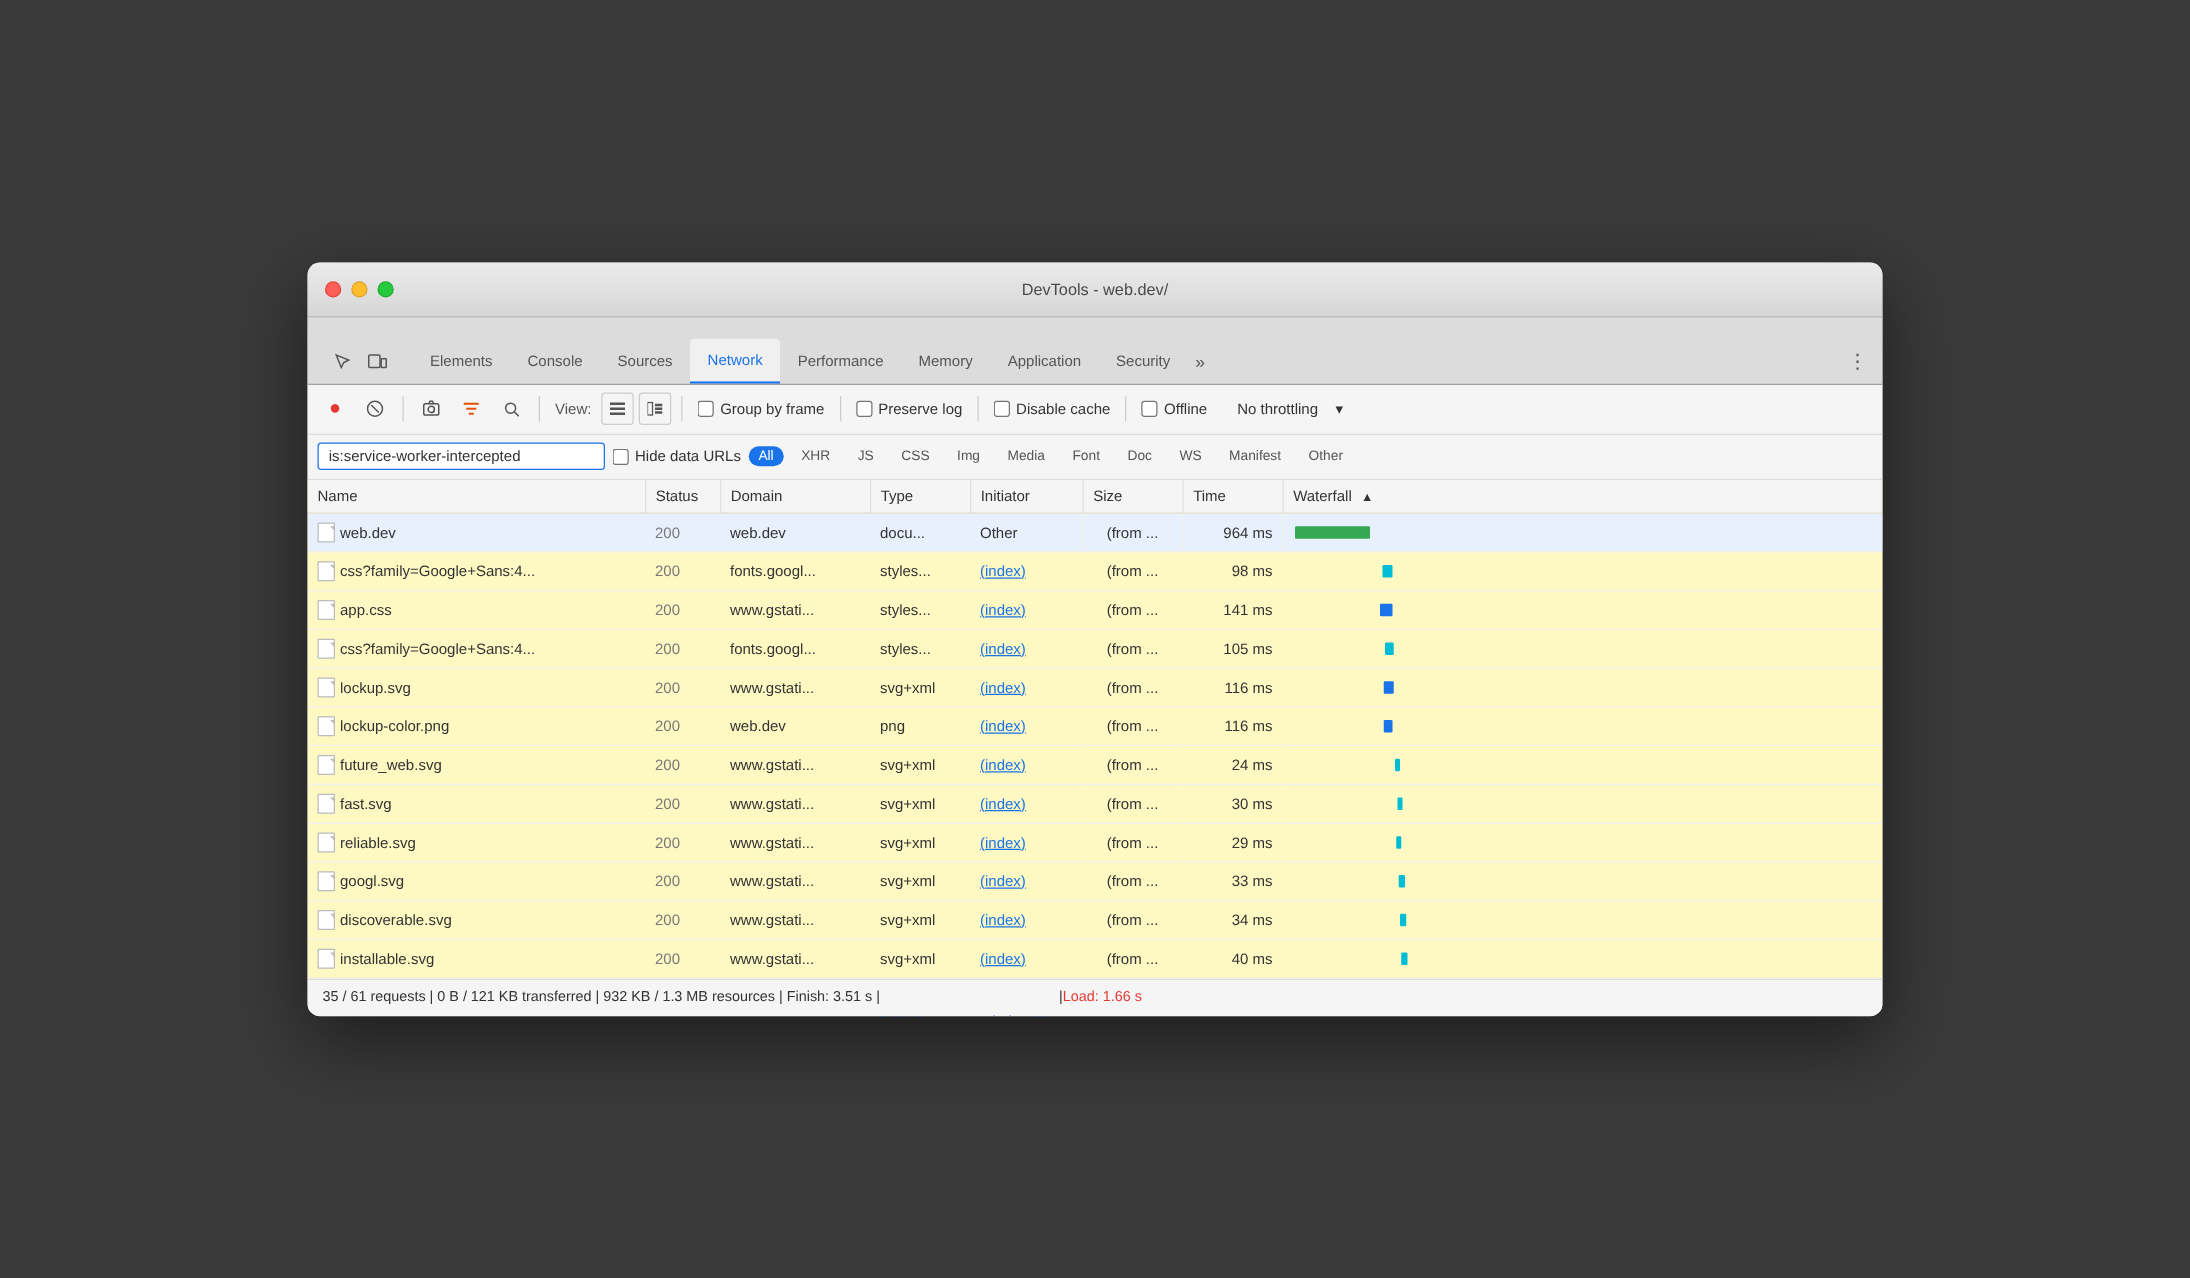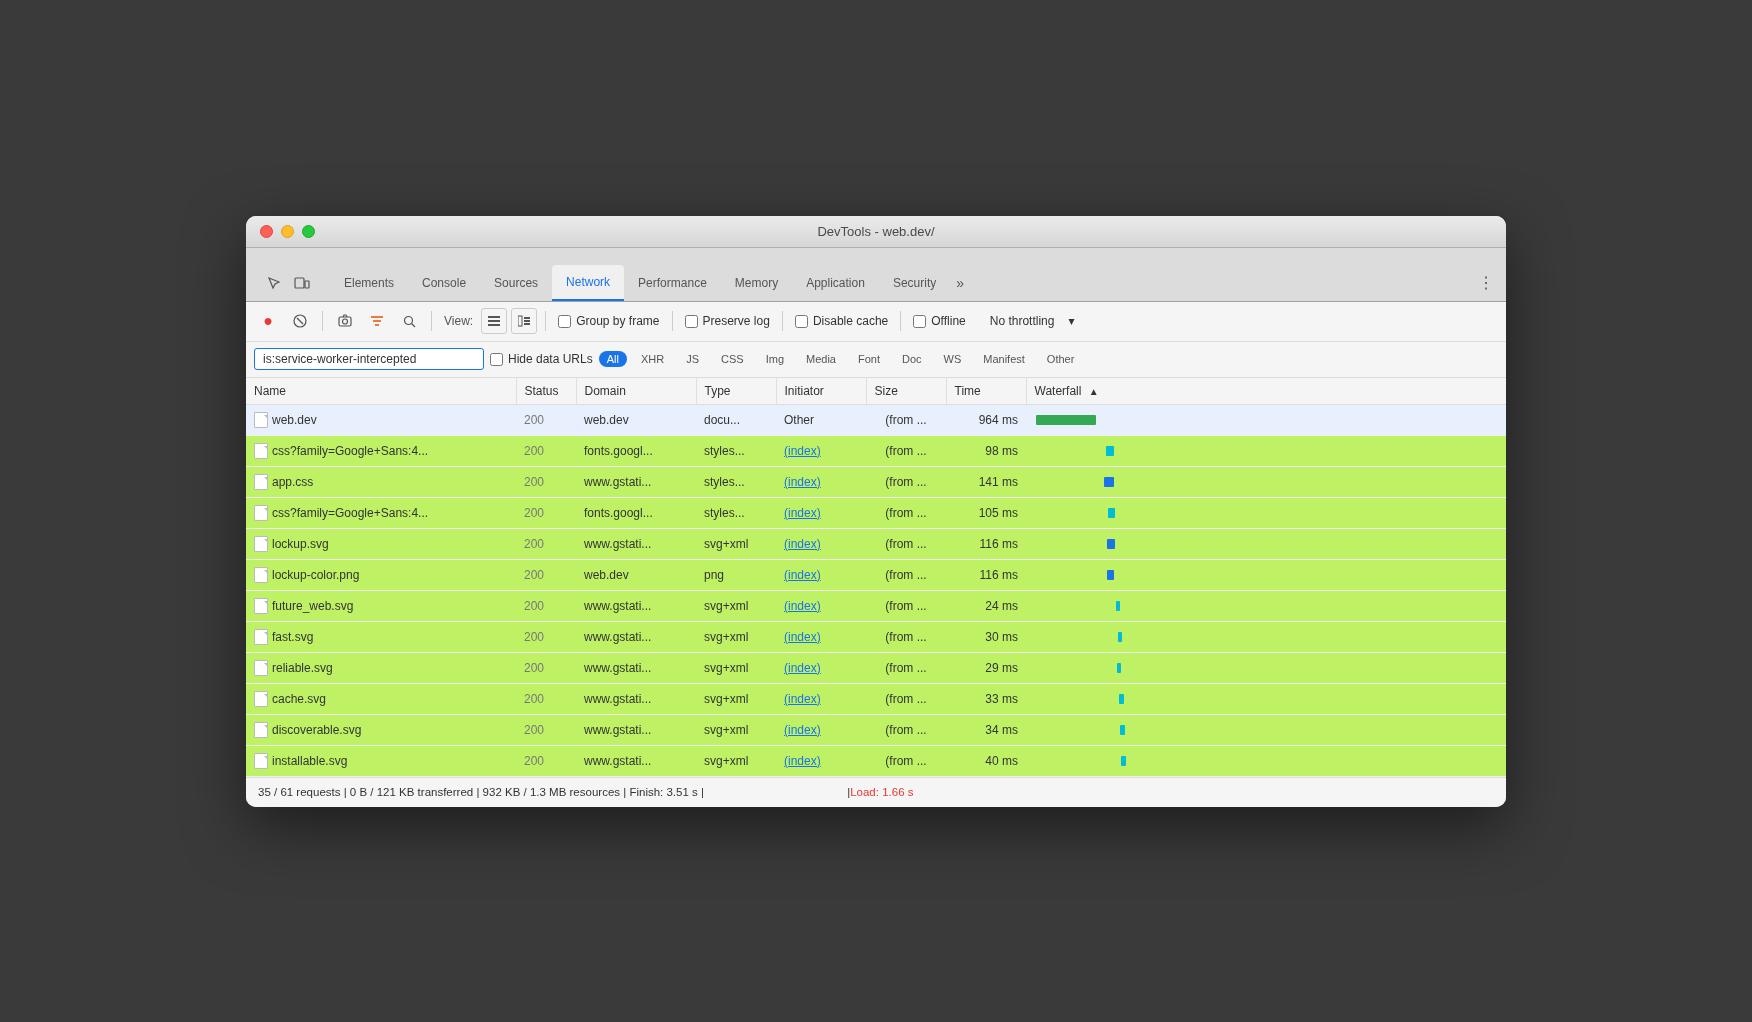--- a/index.html
+++ b/index.html
@@ -13,21 +13,21 @@
     }
     .window {
       width: 1260px;
       background: #f0f0f0;
       border-radius: 10px;
       overflow: hidden;
       box-shadow: 0 20px 60px rgba(0,0,0,0.5);
     }
     .title-bar {
       background: linear-gradient(180deg, #ebebeb 0%, #d6d6d6 100%);
-      height: 32px;
+      height: 44px;
       display: flex;
       align-items: center;
       justify-content: center;
       position: relative;
       border-bottom: 1px solid #b0b0b0;
     }
     .traffic-lights {
       position: absolute;
       left: 14px;
       display: flex;
@@ -151,21 +151,20 @@
       align-items: center;
       justify-content: center;
       border: 1px solid #ccc;
       border-radius: 3px;
       cursor: pointer;
       font-size: 12px;
       color: #555;
     }
     .toolbar-checkbox-group {
       display: flex;
-      align-items: center;
       gap: 5px;
       font-size: 12px;
       color: #333;
       margin: 0 4px;
     }
     .toolbar-checkbox-group input[type=checkbox] {
       margin: 0;
     }
     .throttle-select {
       font-size: 12px;
@@ -209,21 +208,21 @@
       border-radius: 12px;
       font-size: 11px;
       cursor: pointer;
       color: #555;
     }
     .filter-chip.active {
       background: #1a73e8;
       color: white;
     }
     .table-container {
-      background: #bef264;
+      background: #fef9c3;
       overflow: auto;
       flex: 1;
     }
     table {
       width: 100%;
       border-collapse: collapse;
       font-size: 12px;
     }
     thead tr {
       background: #f5f5f5;
@@ -670,21 +669,21 @@
       <td class="td-waterfall">
         <div class="waterfall-cell">
           <div class="wf-bar" style="left:83px; width:4px; background:#00bcd4;"></div>
         </div>
       </td>
     </tr>
           <tr>
       <td class="td-name">
         <div class="name-cell">
           <div class="name-icon"></div>
-          <span>cache.svg</span>
+          <span>googl.svg</span>
         </div>
       </td>
       <td class="td-status">200</td>
       <td class="td-domain">www.gstati...</td>
       <td class="td-type">svg+xml</td>
       <td class="td-initiator">
         <span class="initiator-link">(index)</span>
       </td>
       <td class="td-size">(from ...</td>
       <td class="td-time">33 ms</td>

